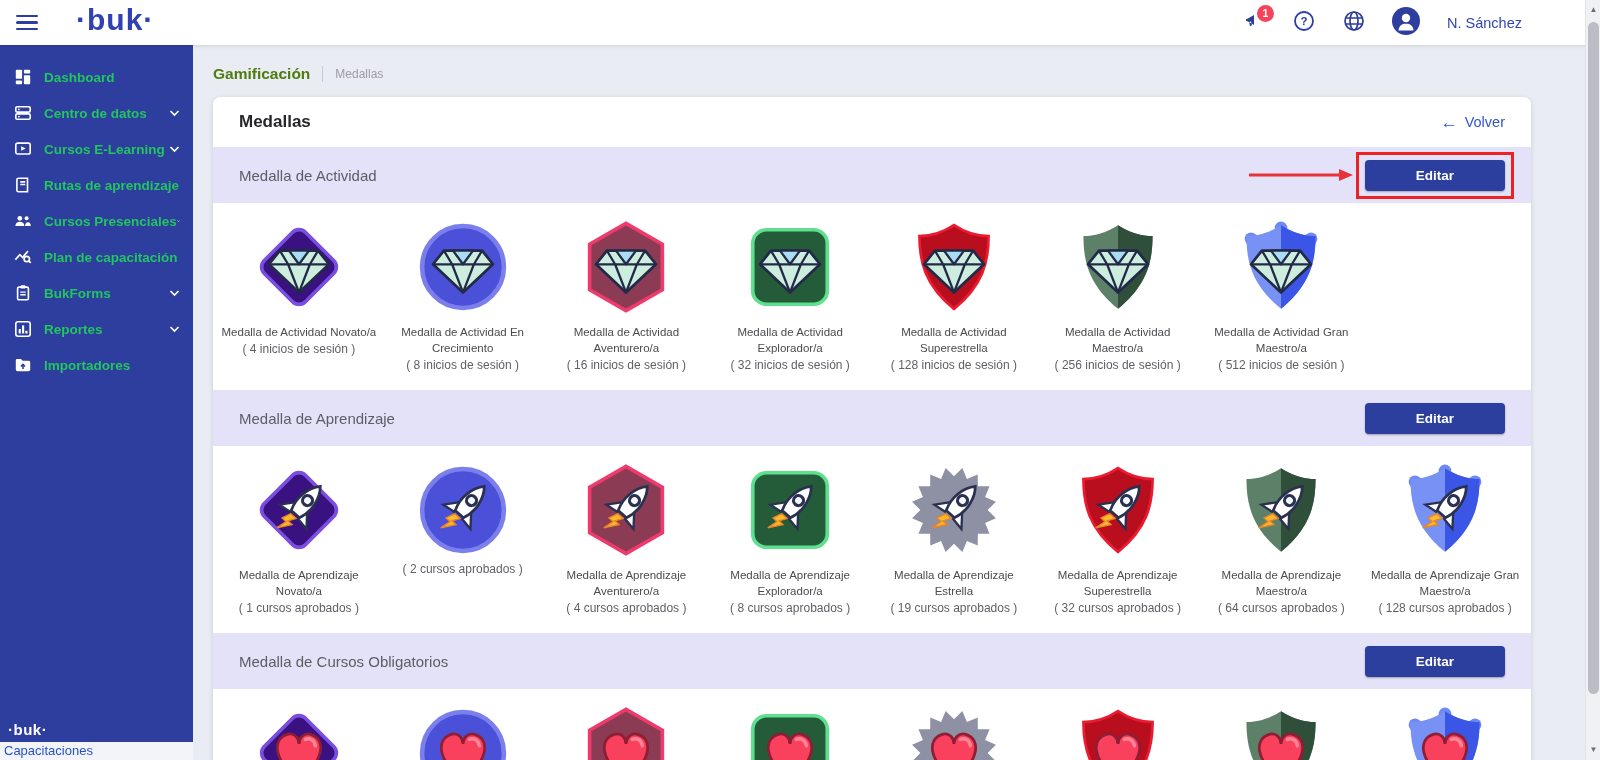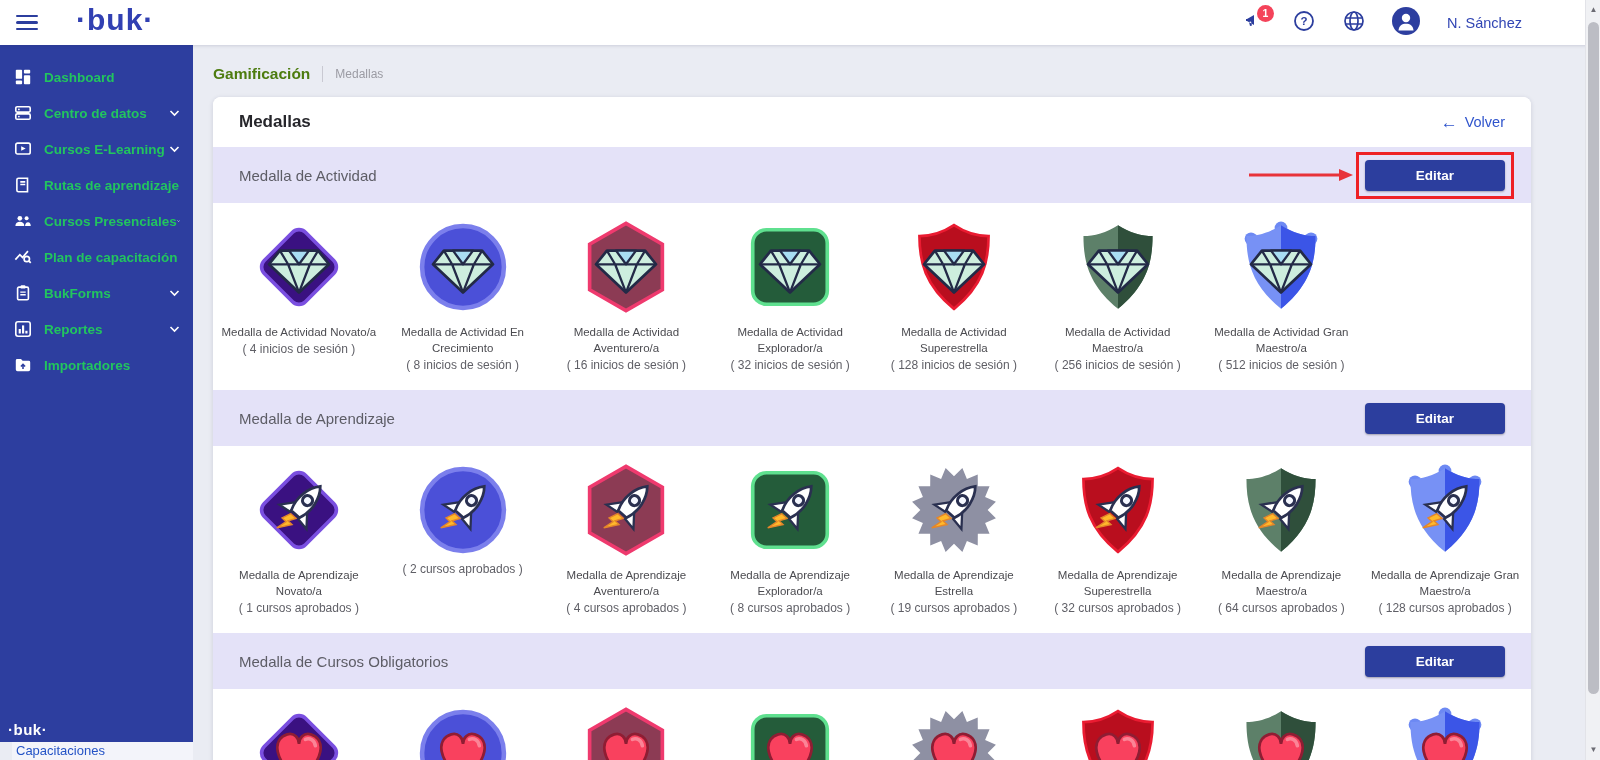--- a/index.html
+++ b/index.html
@@ -18,21 +18,21 @@
   .user-chip { display:flex; align-items:center; gap:27px; cursor:pointer; }
   .user-name { color:#3246b4; font-size:14.5px; }
 
   
   .sidebar { position:absolute; top:45px; left:0; width:193px; height:697px; background:#2d3e9f; z-index:20; padding-top:14px; }
   .nav-item { height:36px; display:flex; align-items:center; padding:0 13px; color:#22c55e; cursor:pointer; }
   .nav-icon { width:19px; height:19px; flex:0 0 19px; display:flex; align-items:center; justify-content:center; }
   .nav-label { margin-left:12px; font-size:13.5px; font-weight:600; white-space:nowrap; }
   .nav-chevron { margin-left:auto; width:11px; height:8px; }
   .sidebar-footer-logo { position:absolute; bottom:4px; left:8px; color:#fff; font-size:15px; font-weight:700; letter-spacing:.5px; }
-  .capacitaciones { position:absolute; top:742px; left:12px; width:193px; height:18px; background:#f3f4fa;
+  .capacitaciones { position:absolute; top:742px; left:0; width:193px; height:18px; background:#f3f4fa;
                     color:#2453c6; font-size:13px; padding-left:4px; line-height:17px; }
 
   
   .main { position:absolute; top:45px; left:193px; width:1392px; height:715px; background:#eaecf3; padding:16px 54px 0 20px; overflow:hidden; }
   .breadcrumb { display:flex; align-items:center; gap:12px; height:26px; margin-bottom:10px; }
   .bc-section { font-size:15.5px; font-weight:700; color:#4d7c0f; cursor:pointer; }
   .bc-sep { width:1px; height:16px; background:#c9c9d2; }
   .bc-current { font-size:12px; color:#9b9ba3; }
 
   .card { background:#fff; border-radius:8px 8px 0 0; box-shadow:0 1px 5px rgba(30,30,70,.14); overflow:hidden; }

